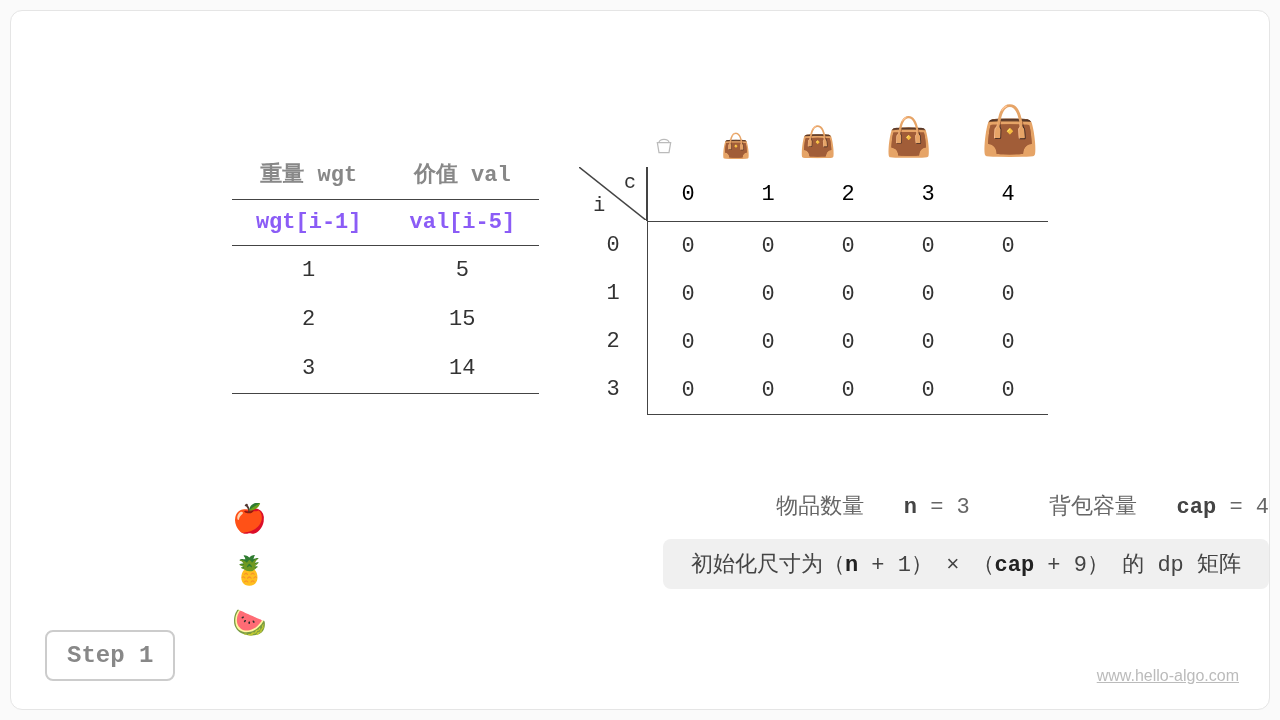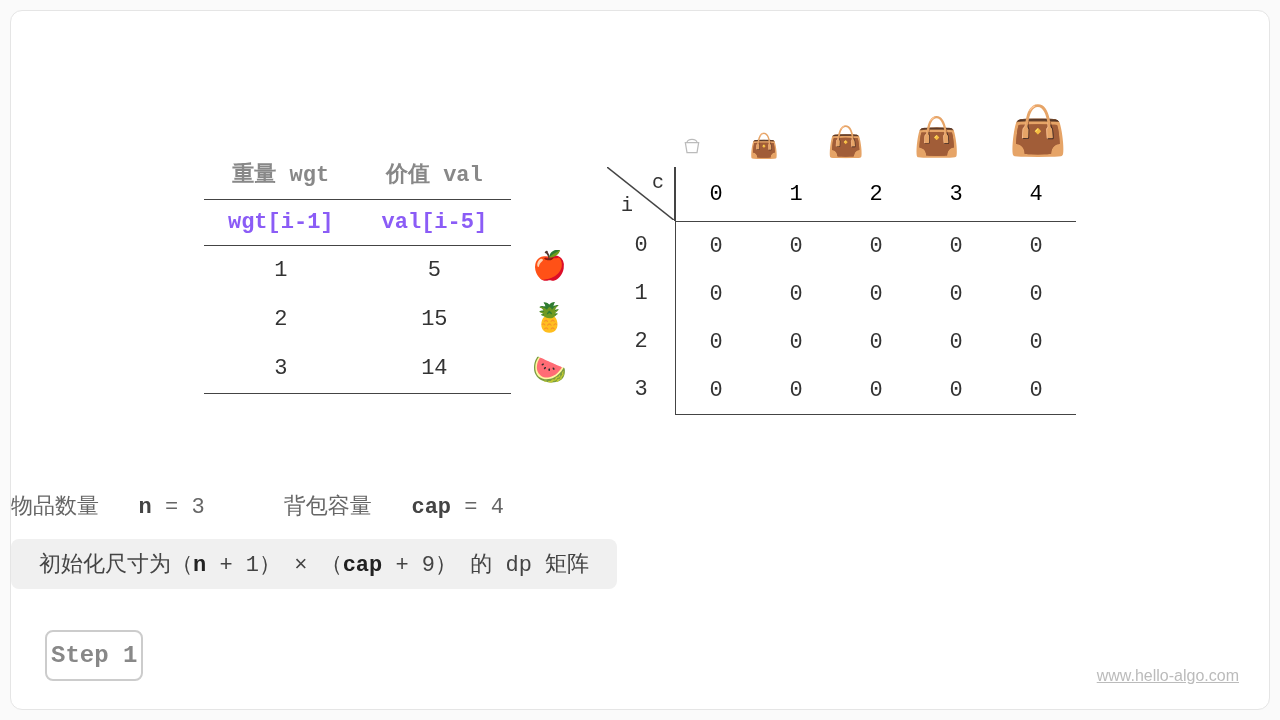--- a/index.html
+++ b/index.html
@@ -13,21 +13,21 @@
   .card {
     width: 100%;
     height: 100%;
     background: #fff;
     border: 1px solid #e5e5e5;
     border-radius: 12px;
     position: relative;
     overflow: hidden;
   }
   .content { padding: 90px 60px 0 60px; display: flex; gap: 40px; justify-content: center; }
-  .items-block { display: flex; align-items: flex-start; gap: 21px; margin-top: 50px; }
+  .items-block { display: flex; align-items: flex-start; gap: 10px; margin-top: 50px; flex-direction: column; }
   .items-table { border-collapse: collapse; font-size: 22px; color: #333; }
   .items-table th {
     color: #888; font-weight: bold; padding: 8px 24px 10px;
     border-bottom: 1.5px solid #444;
   }
   .items-table .sub th {
     color: #8b5cf6; font-weight: bold; padding: 10px 24px; border-bottom: 1.5px solid #444;
   }
   .items-table td { padding: 12px 24px; text-align: center; }
   .items-table tr:last-child td { border-bottom: 1.5px solid #444; }
@@ -51,31 +51,31 @@
   .idx-col { border-right: 1.5px solid #444; }
   .idx-col .head { height: 54px; }
   .dp-grid { display: flex; flex-direction: column; }
   .dp-head { display: flex; border-bottom: 1.5px solid #444; }
   .dp-head .cell { width: 80px; height: 54px; display: flex; align-items: center; justify-content: center; font-size: 22px; }
   .dp-row { display: flex; }
   .dp-row .cell { width: 80px; }
   .dp-row.hrule { border-bottom: 1.5px solid #444; }
   .faded { color: #ccc; }
   .bag-outline svg { width: 20px; height: 20px; }
-  .bottom { position: absolute; bottom: 120px; left: 0; right: 0; text-align: left; margin-top: 35px; }
+  .bottom { position: absolute; bottom: 120px; left: 0; right: 0; text-align: right; margin-top: 35px; }
   .params { font-size: 22px; color: #666; margin-bottom: 18px; }
   .params b { color: #444; }
   .init-box {
     display: inline-block; background: #f0f0f0; border-radius: 8px;
     padding: 10px 28px; font-size: 22px; color: #444;
   }
   .init-box b { color: #222; }
   .step-badge {
     position: absolute; left: 34px; bottom: 28px;
-    border: 2px solid #ccc; border-radius: 8px; padding: 10px 4px;
+    border: 2px solid #ccc; border-radius: 8px; padding: 10px 20px;
     font-size: 24px; font-weight: bold; color: #888; background: #fff;
   }
   .site { position: absolute; right: 30px; bottom: 24px; color: #bbb; font-size: 16px; font-family: sans-serif; text-decoration: underline; }
 </style>
 </head>
 <body>
 
 <div class="card">
   <div class="content">
 

